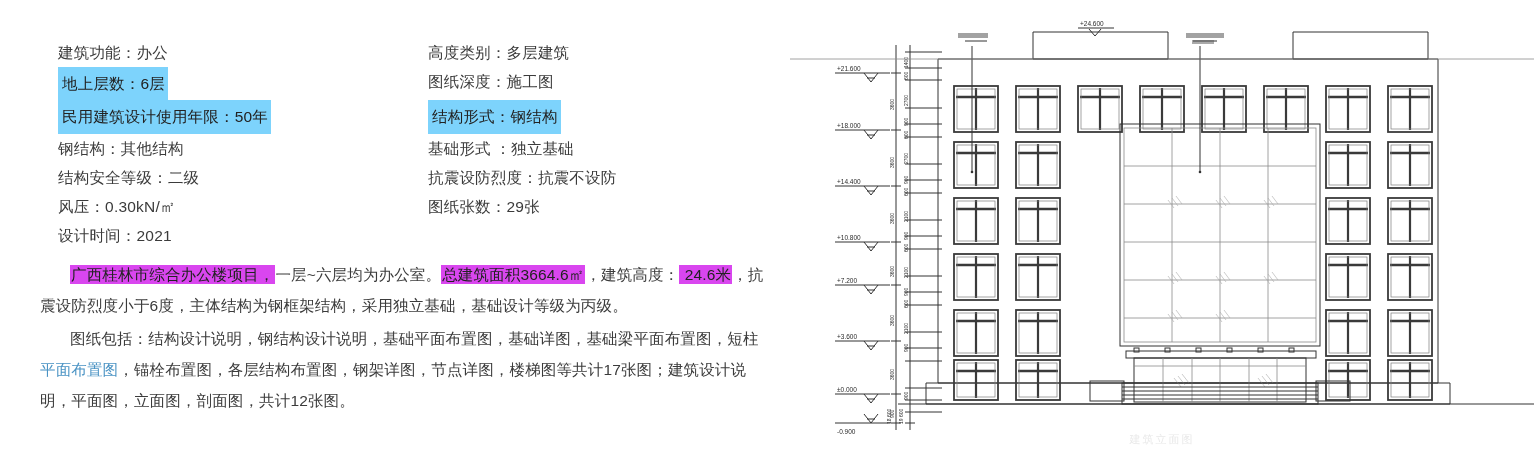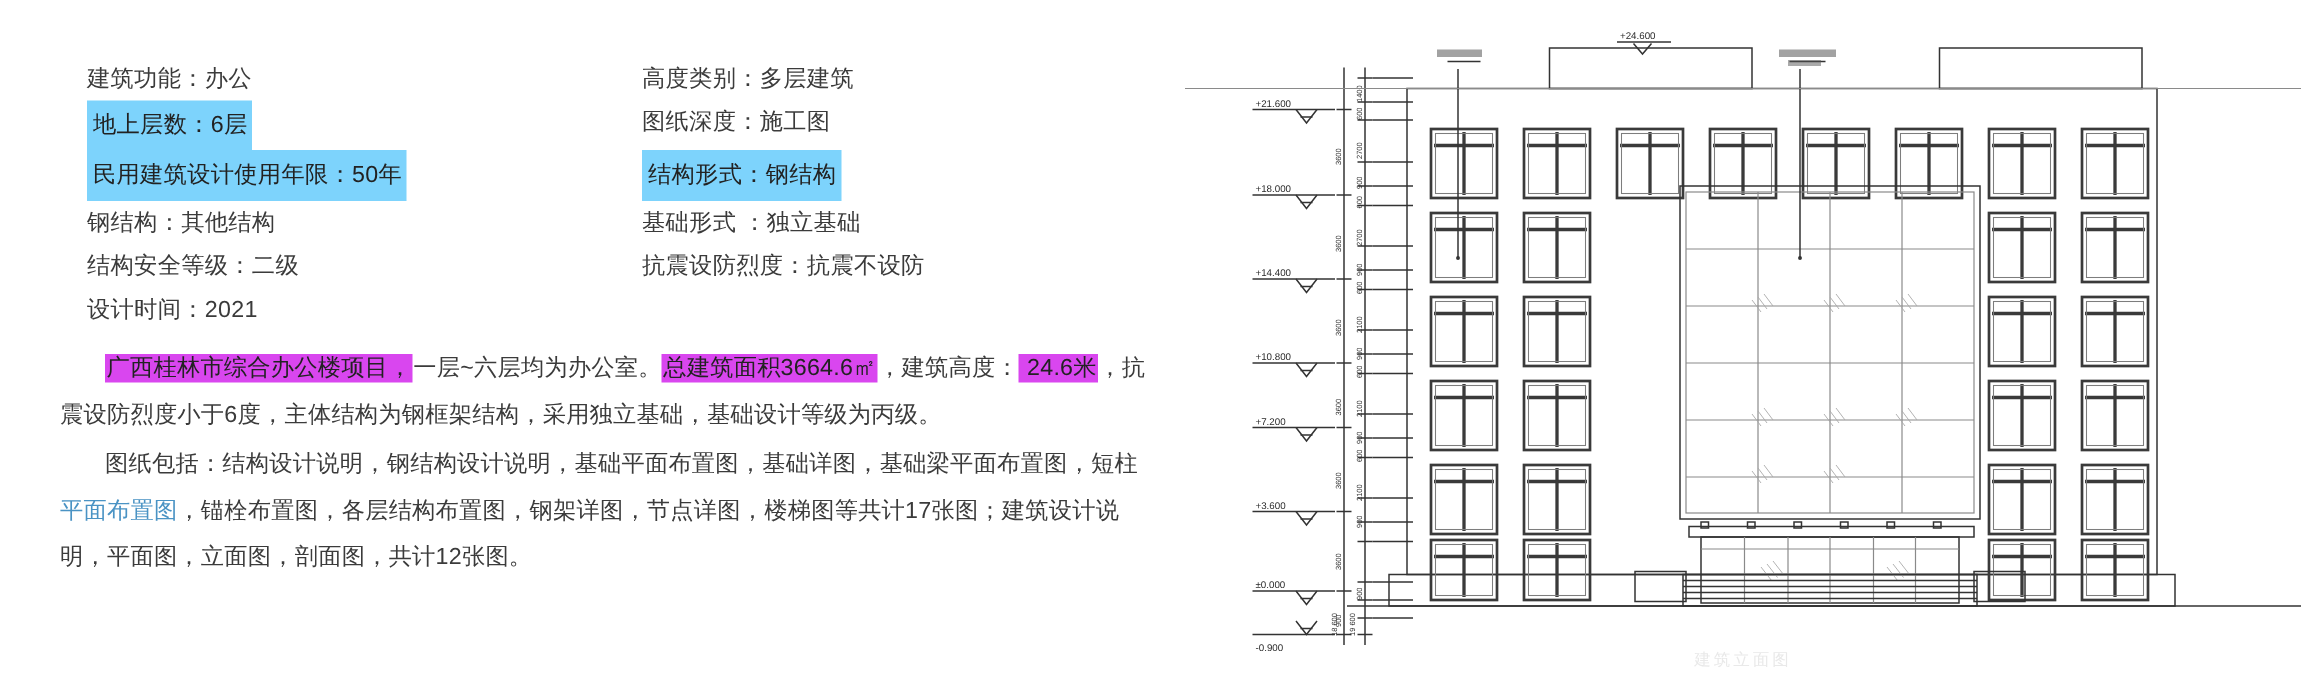--- a/index.html
+++ b/index.html
@@ -97,21 +97,23 @@
 
       <div class="spec-item hl-row"><span class="hl">民用建筑设计使用年限：50年</span></div>
       <div class="spec-item hl-row"><span class="hl">结构形式：钢结构</span></div>
 
       <div class="spec-item"><span>钢结构：其他结构</span></div>
       <div class="spec-item"><span>基础形式 ：独立基础</span></div>
 
       <div class="spec-item"><span>结构安全等级：二级</span></div>
 
       <div class="spec-item"><span>抗震设防烈度：抗震不设防</span></div>
-
+      <div class="spec-item"><span>风压：0.30kN/㎡</span></div>
+
+      <div class="spec-item"><span>图纸张数：29张</span></div>
       <div class="spec-item"><span>设计时间：2021</span></div>
 
     </div>
 
     <p class="para p1"><span class="indent"></span><mark>广西桂林市综合办公楼项目，</mark><span>一层~六层均为办公室。</span><mark>总建筑面积3664.6㎡</mark><span>，建筑高度：</span><mark> 24.6米</mark><span>，抗震设防烈度小于6度，主体结构为钢框架结构，采用独立基础，基础设计等级为丙级。</span></p>
 
     <p class="para p2"><span class="indent"></span><span>图纸包括：结构设计说明，钢结构设计说明，基础平面布置图，基础详图，基础梁平面布置图，短柱</span><span class="lnk">平面布置图</span><span>，锚栓布置图，各层结构布置图，钢架详图，节点详图，楼梯图等共计17张图；建筑设计说明，平面图，立面图，剖面图，共计12张图。</span></p>
 
   </div>
 

